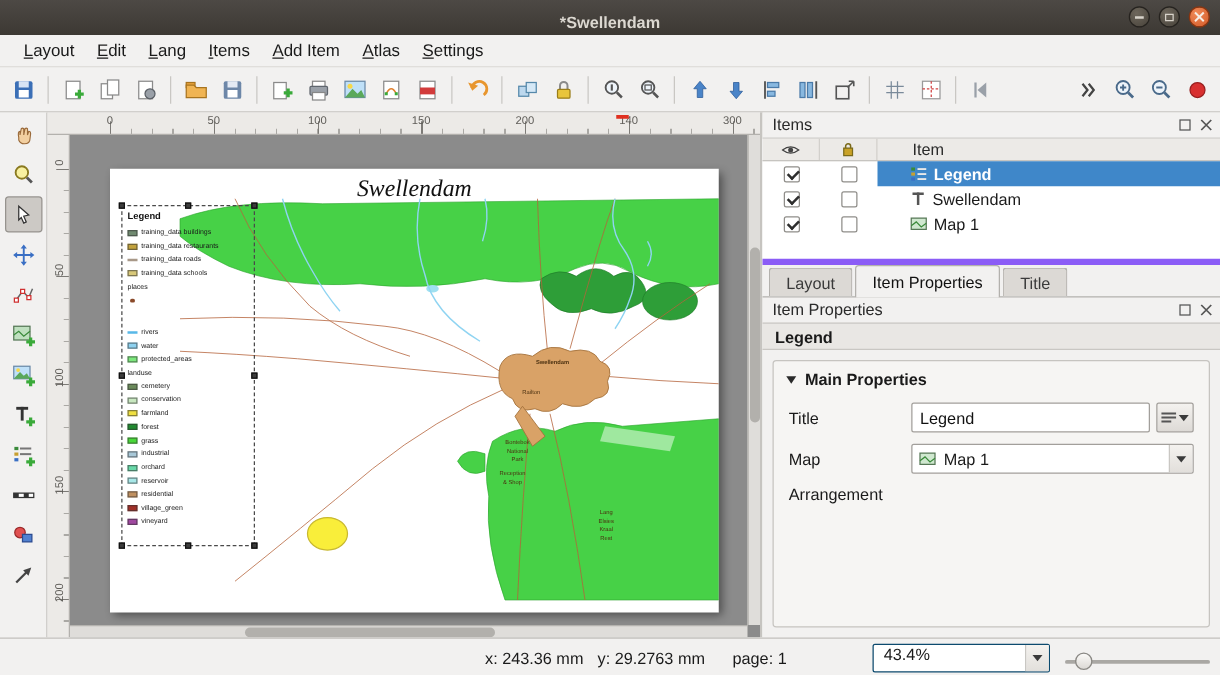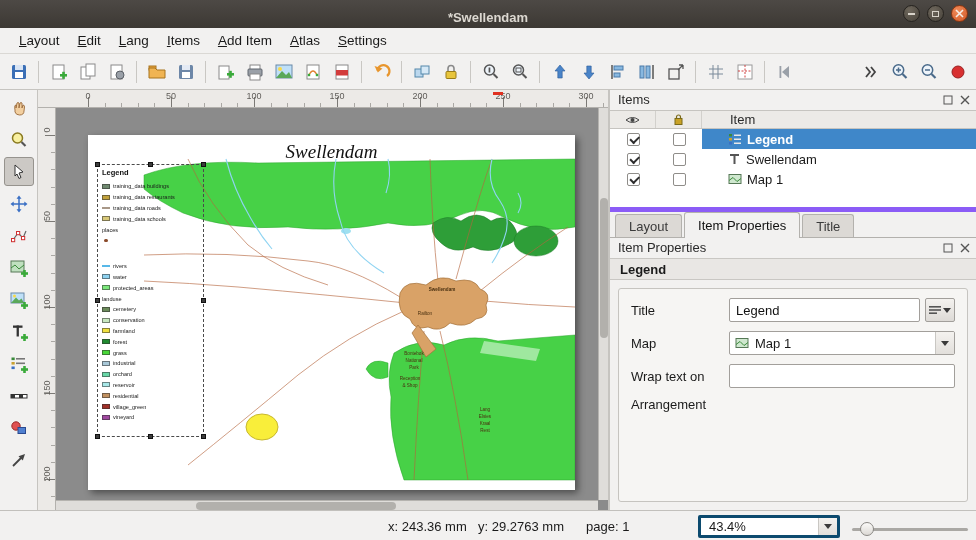--- a/index.html
+++ b/index.html
@@ -100,21 +100,21 @@
   .ddbtn{width:30px;height:24px;margin-left:5px;background:linear-gradient(#f4f2ef,#dddad6);border:1px solid #a29f9b;border-radius:2px;display:flex;align-items:center;justify-content:center;gap:2px;flex:none}
   .combo{flex:1;height:24px;background:#fff;border:1px solid #a29f9b;border-radius:2px;display:flex;align-items:center;gap:6px;padding-left:5px;font-size:13px;overflow:hidden}
   .arrowzone{margin-left:auto;width:19px;height:100%;border-left:1px solid #c9c7c3;background:linear-gradient(#f4f2ef,#e2dfdb);display:flex;align-items:center;justify-content:center;flex:none}
   .caret{width:0;height:0;border-left:4px solid transparent;border-right:4px solid transparent;border-top:5px solid #3a3a3a}
 
   
   #statusbar{position:absolute;left:0;top:510px;width:976px;height:30px;background:#f2f1f0;border-top:1px solid #c2c0bc}
   #sb-x{position:absolute;left:388px;top:8px}
   #sb-y{position:absolute;left:478px;top:8px}
   #sb-page{position:absolute;left:586px;top:8px}
-  #zoomcombo{position:absolute;left:698px;top:4px;width:142px;height:23px;background:#fff;border:3px solid #0c4a6e;border-radius:2px;display:flex;align-items:center;padding-left:8px}
+  #zoomcombo{position:absolute;left:698px;top:4px;width:142px;height:23px;background:#fff;border:1px solid #0c4a6e;border-radius:2px;display:flex;padding-left:8px}
   #slider{position:absolute;left:852px;top:17px;width:116px;height:3px;background:#aaa8a4;border-radius:2px}
   #sliderhandle{position:absolute;left:8px;top:-6px;width:14px;height:14px;border-radius:50%;background:linear-gradient(#fbfaf8,#dcd9d5);border:1px solid #8a8884}
 </style>
 </head>
 <body>
 
 <div id="titlebar">
   <span class="wtitle">*Swellendam</span>
   <div id="winbtns">
     <span class="wbtn">
@@ -428,21 +428,21 @@
       </svg>
     </span>
 </div>
 
 <div id="hruler">
   <span class="hrnum" style="left:50px">0</span>
   <span class="hrnum" style="left:133px">50</span>
   <span class="hrnum" style="left:216px">100</span>
   <span class="hrnum" style="left:299px">150</span>
   <span class="hrnum" style="left:382px">200</span>
-  <span class="hrnum" style="left:465px">250</span>
+  <span class="hrnum" style="left:465px">140</span>
   <span class="hrnum" style="left:548px">300</span>
   <span id="ruler-pos"></span>
 </div>
 <div id="vruler">
   <span class="vrnum" style="top:17px">0</span>
   <span class="vrnum" style="top:103px">50</span>
   <span class="vrnum" style="top:189px">100</span>
   <span class="vrnum" style="top:275px">150</span>
   <span class="vrnum" style="top:361px">200</span>
 </div>
@@ -722,20 +722,24 @@
             <path d="M1,1 L9,9 M9,1 L1,9" stroke="#555" stroke-width="1.4"></path>
           </svg>
         </span>
     </span>
   </div>
 
   <div id="legendhdr">Legend</div>
 
   <div id="propsbody">
     <div id="groupframe">
+      <div class="sechdr">
+        <span class="tri"></span>
+        <span>Main Properties</span>
+      </div>
       <div class="frow">
         <span class="flabel">Title</span>
         <input class="tinput" type="text" value="Legend" style="">
         <span class="ddbtn">
             <svg width="12" height="10">
               <rect x="0" y="1" width="12" height="1.6" fill="#555"></rect>
               <rect x="0" y="4.2" width="12" height="1.6" fill="#555"></rect>
               <rect x="0" y="7.4" width="8" height="1.6" fill="#555"></rect>
             </svg>
             <span class="caret"></span>
@@ -748,24 +752,20 @@
               <rect x="1" y="1.5" width="12" height="9" fill="#cfe8cf" stroke="#567856"></rect>
               <path d="M1,7.5 L5,4.5 L9,8.5 L13,5.5" stroke="#3a8a3a" fill="none"></path>
             </svg>
           <span>Map 1</span>
           <span class="arrowzone">
               <span class="caret"></span>
             </span>
         </span>
       </div>
       <div class="frow">
-        <span class="flabel">Wrap text on</span>
-        <input class="tinput" type="text" value="" style="">
-      </div>
-      <div class="frow">
         <span class="flabel">Arrangement</span>
       </div>
     </div>
   </div>
 </div>
 
 <div id="statusbar">
   <span id="sb-x">x: 243.36 mm</span>
   <span id="sb-y">y: 29.2763 mm</span>
   <span id="sb-page">page: 1</span>

